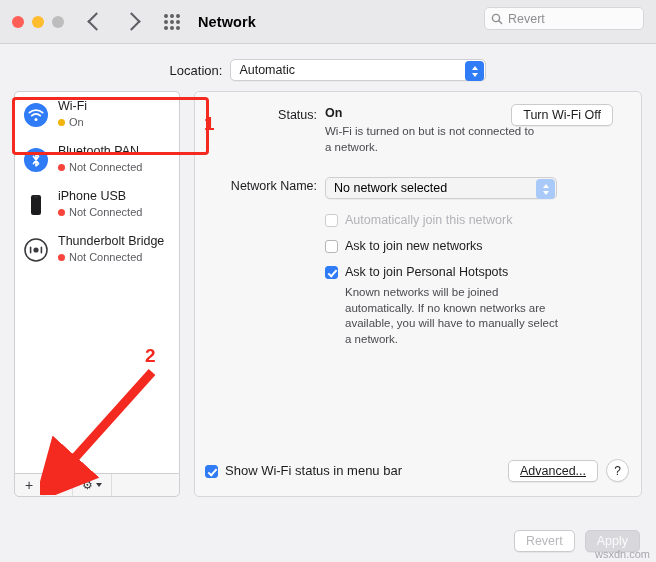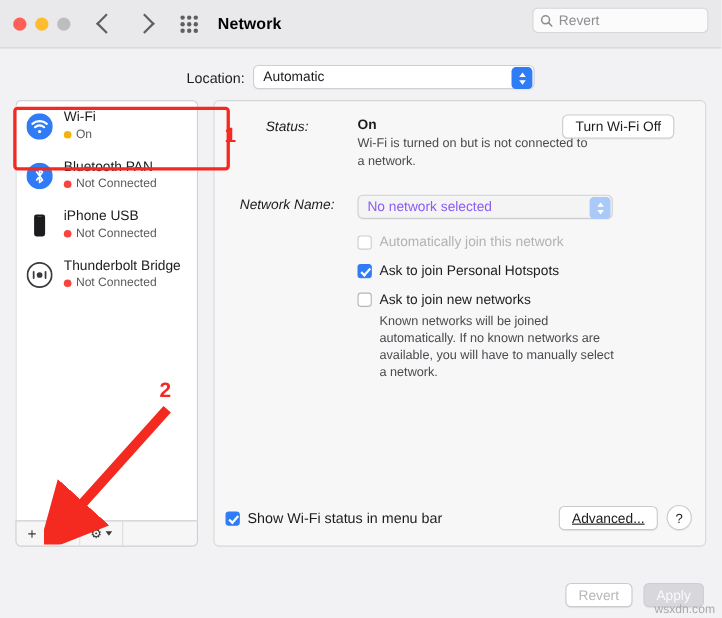--- a/index.html
+++ b/index.html
@@ -126,21 +126,21 @@
     gap: 3px;
   }
   .popup .stepper i {
     width: 0; height: 0;
     border-left: 3.5px solid transparent;
     border-right: 3.5px solid transparent;
     display: block;
   }
   .popup .stepper i.up { border-bottom: 4px solid #fff; }
   .popup .stepper i.down { border-top: 4px solid #fff; }
-  .popup.disabled { background: #f4f4f5; color: #8b5cf6; }
+  .popup.disabled { background: #f4f4f5; color: #000000; }
   .popup.disabled .stepper { background: #a9c9f9; }
 
   
   .body-wrap {
     display: flex;
     padding: 10px 14px 0 14px;
     box-sizing: border-box;
     gap: 14px;
   }
   .sidebar {
@@ -221,26 +221,25 @@
     padding: 14px 16px 0 10px;
     position: relative;
   }
   .row {
     display: flex;
     align-items: flex-start;
     margin-bottom: 6px;
   }
   .row-label {
     width: 112px;
-    text-align: center;
+    text-align: right;
     padding-right: 8px;
     font-size: 12.5px;
     padding-top: 2px;
     color: #1c1c1e;
-    font-style: italic;
   }
   .row-value { flex: 1; }
   .status-on { font-weight: bold; font-size: 12.5px; }
   .sublabel {
     font-size: 11.5px;
     color: #4a4a4f;
     line-height: 1.35;
     margin-top: 4px;
     max-width: 215px;
   }
@@ -505,27 +504,27 @@
         </div>
       </div>
     </div>
 
     <div class="check-row" style="margin-top:14px;">
       <span class="cb dim"></span>
       <span class="dimtext">Automatically join this network</span>
     </div>
 
     <div class="check-row" style="margin-top:12px;">
+      <span class="cb"></span>
+      <span>Ask to join new networks</span>
+    </div>
+
+    <div class="check-row" style="margin-top:12px;">
       <span class="cb checked"></span>
       <span>Ask to join Personal Hotspots</span>
-    </div>
-
-    <div class="check-row" style="margin-top:12px;">
-      <span class="cb"></span>
-      <span>Ask to join new networks</span>
     </div>
 
     <div class="helptext">Known networks will be joined automatically. If no known networks are available, you will have to manually select a network.</div>
 
     <div class="bottom-row">
       <span class="cb checked" style="margin-right:7px;"></span>
       <span>Show Wi-Fi status in menu bar</span>
       <button class="btn adv-btn">Advanced...</button>
       <span class="help-btn">?</span>
     </div>

